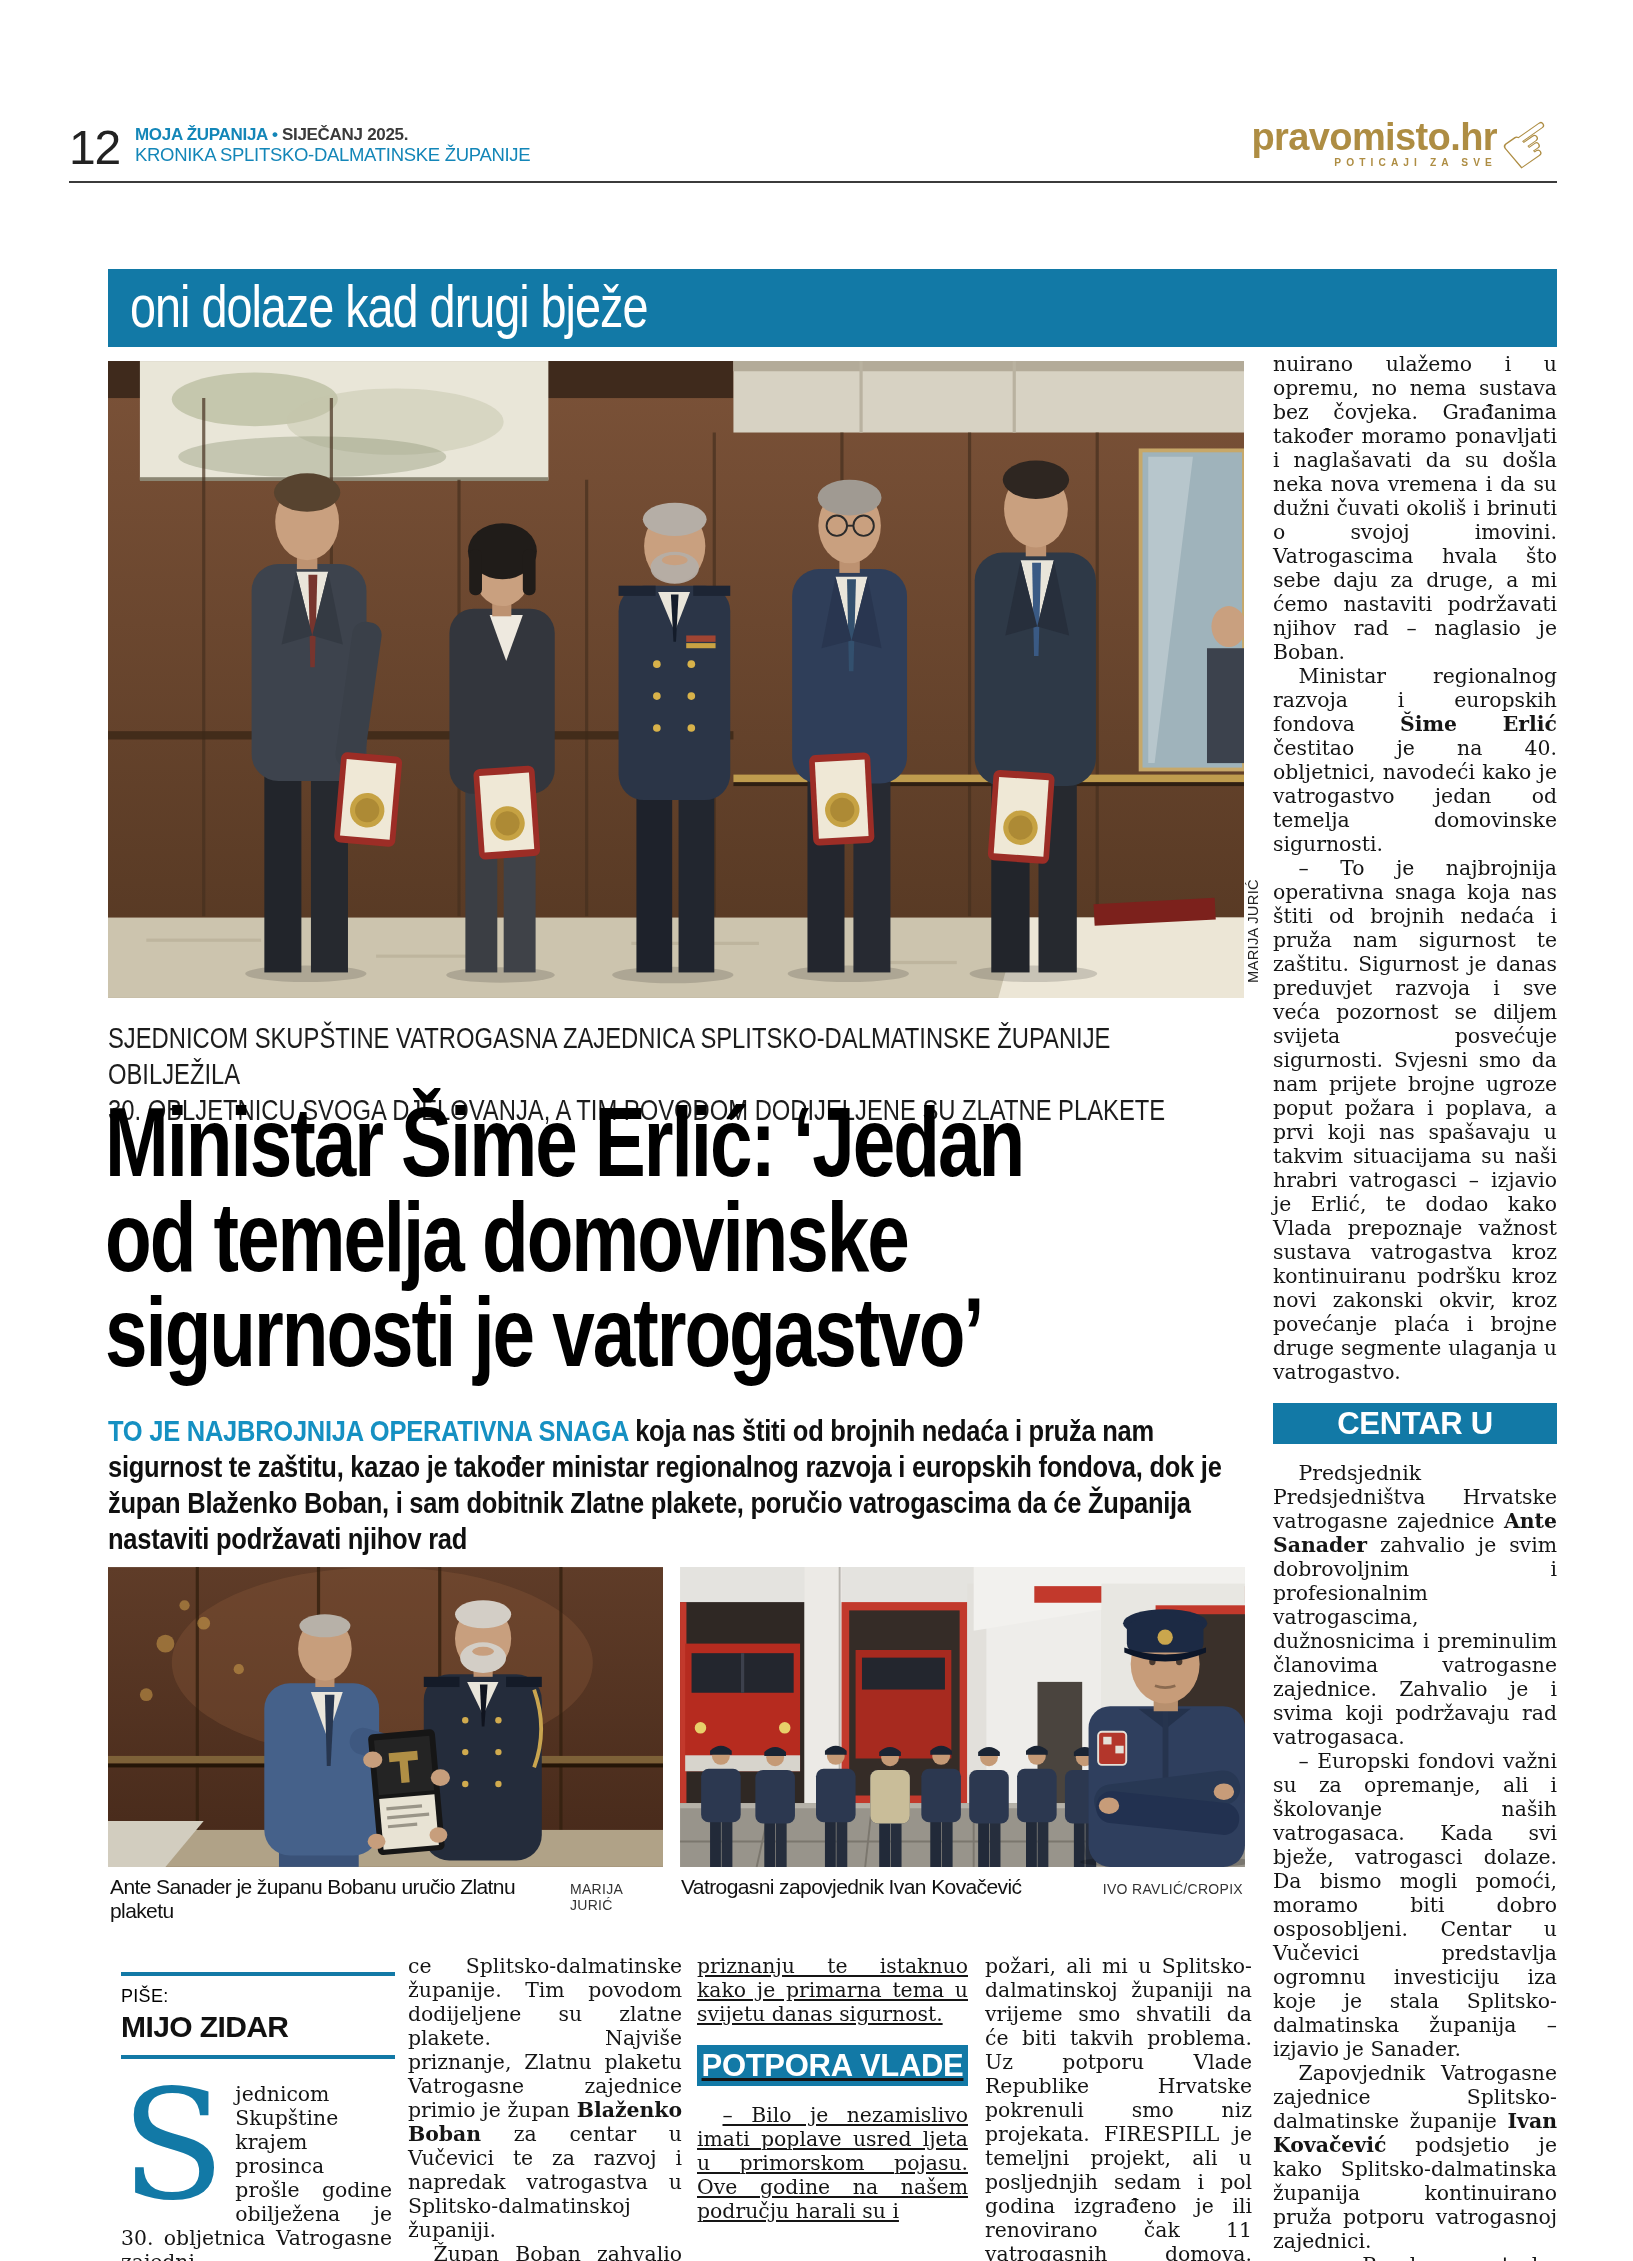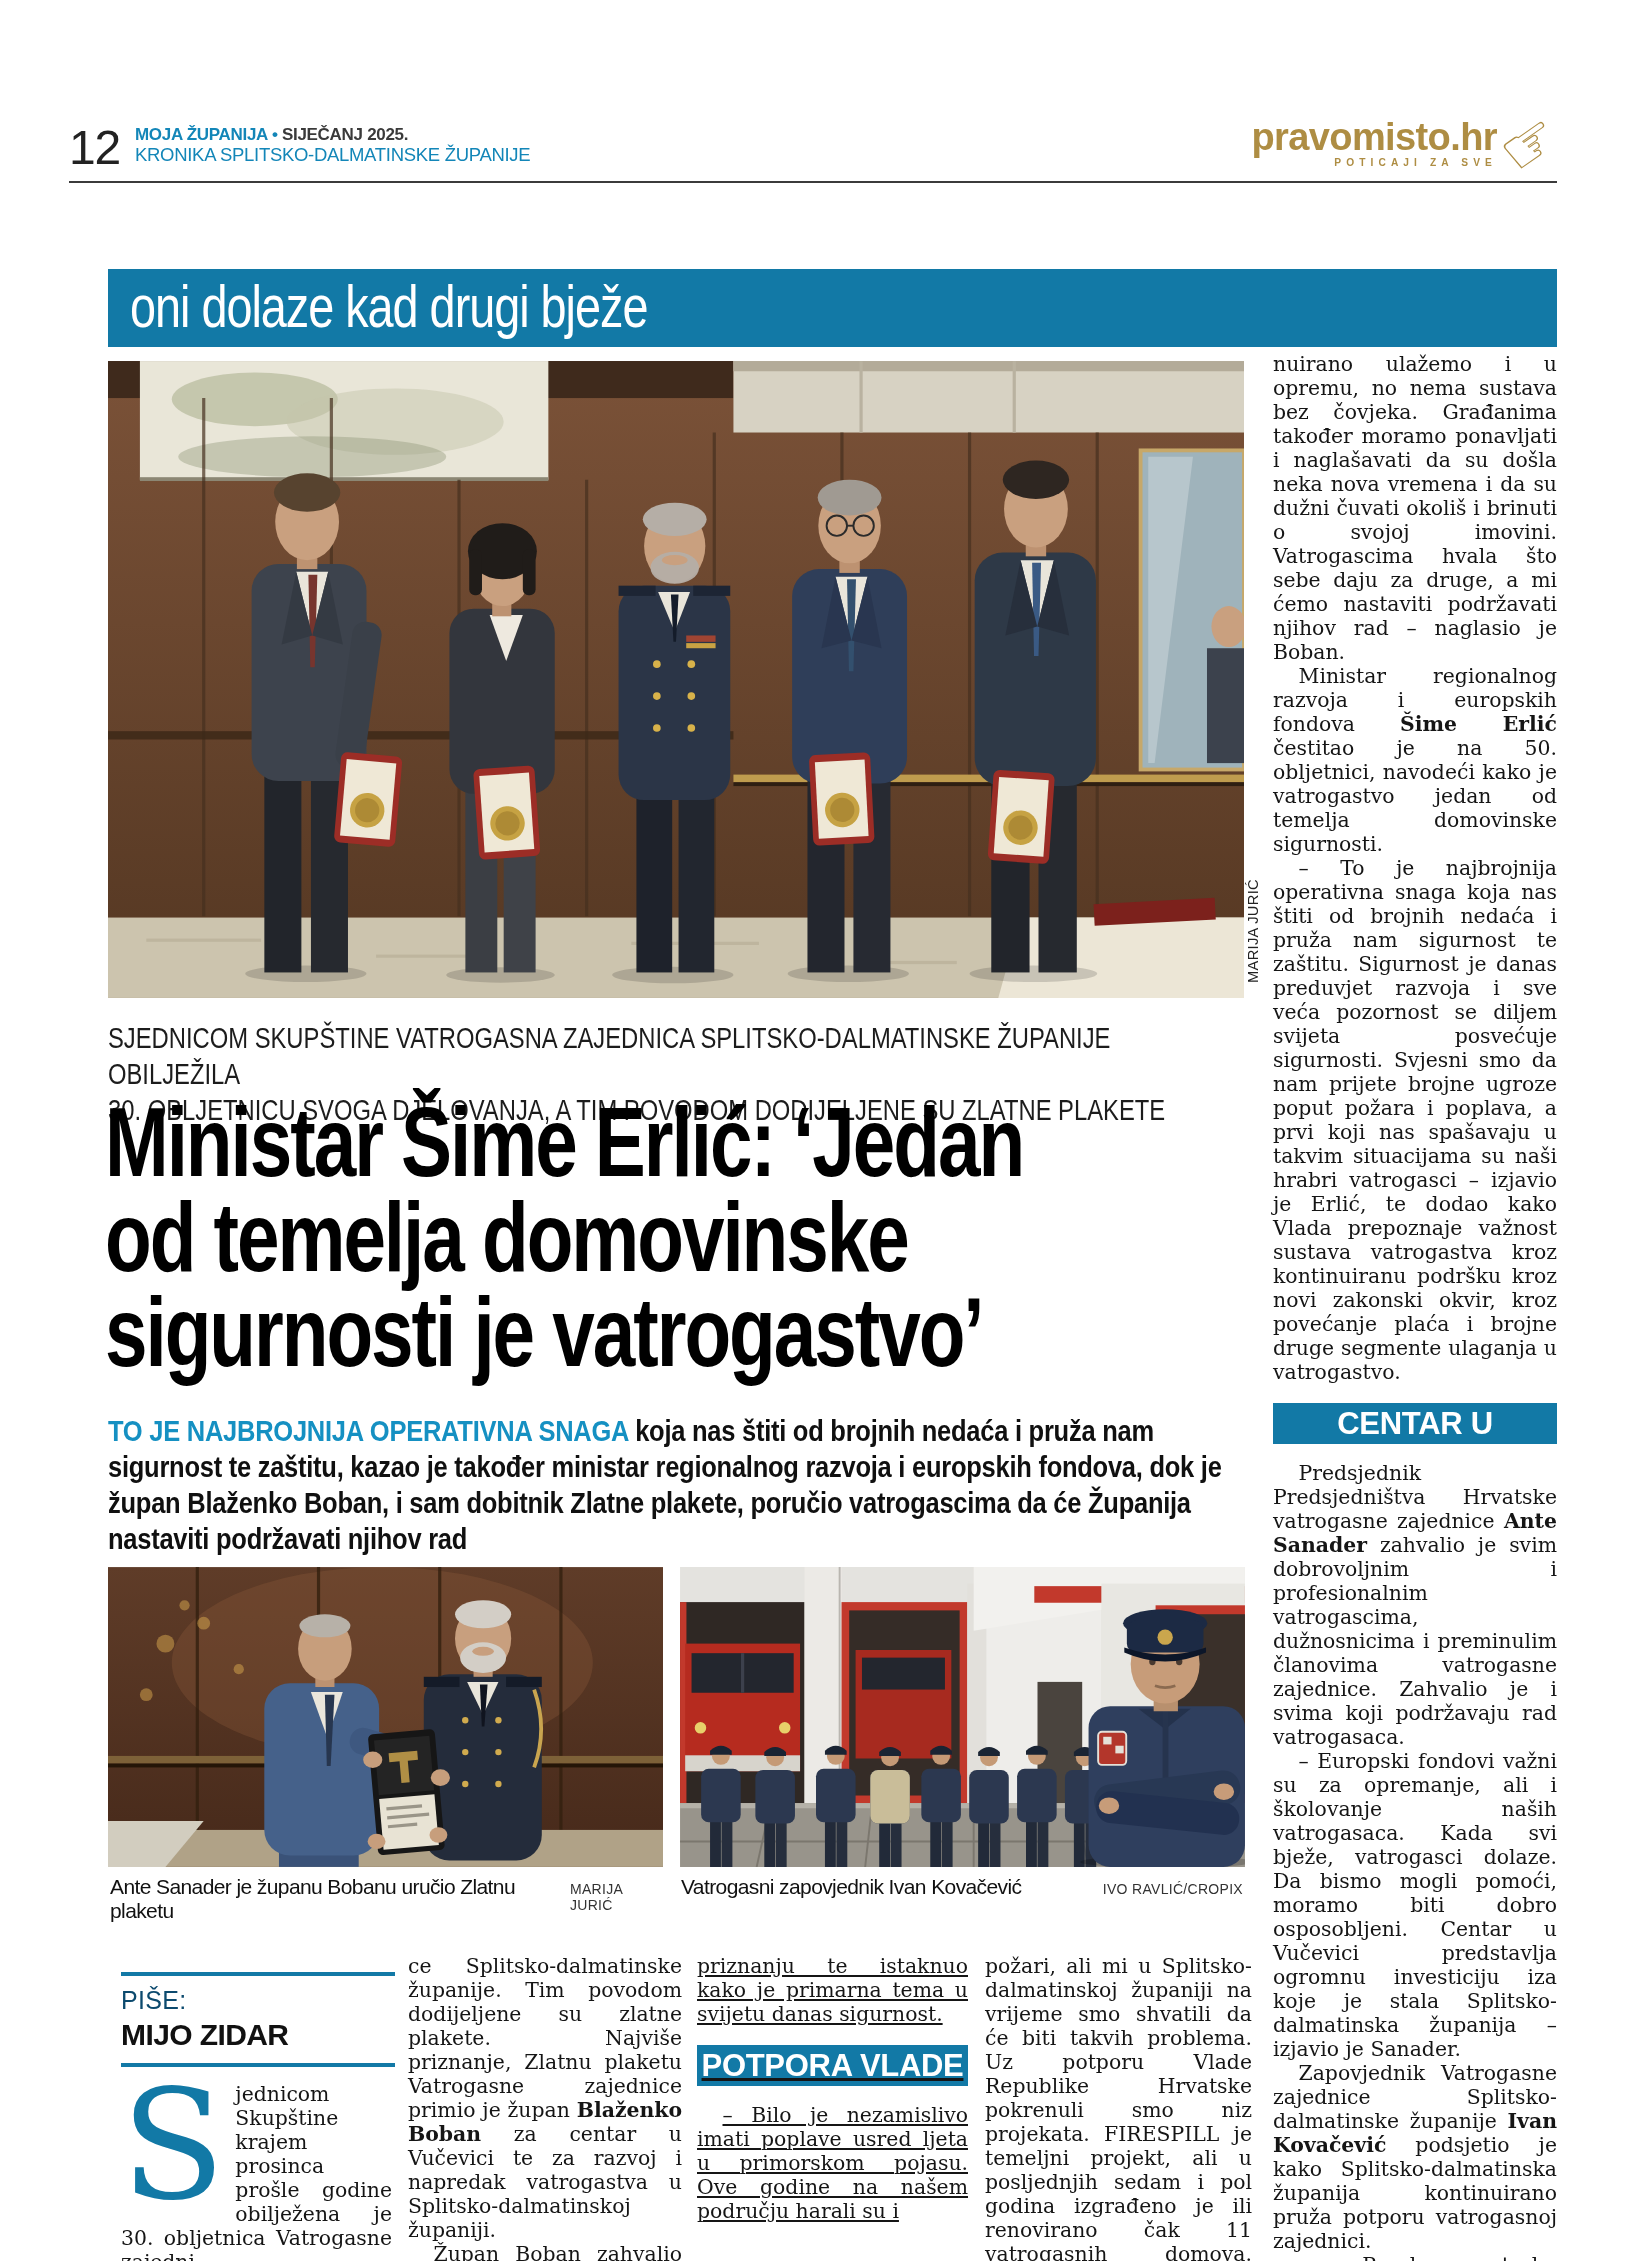--- a/index.html
+++ b/index.html
@@ -39,21 +39,21 @@
   .kicker{left:108px;top:1020px;width:1385px;font-size:29px;line-height:36px;color:#1c1c1c;
           letter-spacing:0;transform:scaleX(0.82);transform-origin:left top;}
   .headline{left:105px;top:1095px;width:1462px;font-size:98px;line-height:95px;font-weight:800;
             color:#000;letter-spacing:-2.6px;transform:scaleX(0.78);transform-origin:left top;}
   .lead{left:108px;top:1413px;width:1337px;font-size:30px;line-height:36px;font-weight:700;
         color:#101010;letter-spacing:-0.3px;transform:scaleX(0.85);transform-origin:left top;}
   .lead .hl{color:#1590c2;}
   
   .byline{left:121px;top:1972px;width:274px;}
   .byline .rule{height:3.8px;background:#1279a6;}
-  .byline .label{font-size:25px;color:#0c4a6e;margin:10.2px 0 2.6px 0;letter-spacing:0.3px;}
+  .byline .label{font-size:18px;color:#000000;margin:10.2px 0 2.6px 0;letter-spacing:0.3px;}
   .byline .author{font-size:30px;font-weight:800;color:#111;letter-spacing:-0.6px;margin-bottom:11.5px;}
   
   .bodycol{font-family:"DejaVu Serif","Liberation Serif",serif;font-size:20.4px;line-height:24px;
            text-align:justify;color:#151515;}
   .bodycol p{margin:0;}
   .bodycol p.ind{text-indent:25.5px;}
   .sidebar{left:1273px;top:352px;width:284px;}
   .col2{left:408px;top:1954px;width:274px;}
   .col3{left:697px;top:1954px;width:271px;text-decoration:underline;}
   .col4{left:985px;top:1954px;width:267px;}
@@ -430,21 +430,21 @@
   <p>priznanju te istaknuo kako je primarna tema u svijetu danas sigurnost.</p>
   <div class="secbox">POTPORA VLADE</div>
   <p class="ind">– Bilo je nezamislivo imati poplave usred ljeta u primorskom pojasu. Ove godine na našem području harali su i</p>
 </div>
 <div class="abs bodycol col4">
   <p>požari, ali mi u Splitsko-dalmatinskoj županiji na vrijeme smo shvatili da će biti takvih problema. Uz potporu Vlade Republike Hrvatske pokrenuli smo niz projekata. FIRESPILL je temeljni projekt, ali u posljednjih sedam i pol godina izgrađeno je ili renovirano čak 11 vatrogasnih domova. Konti-</p>
 </div>
 
 <div class="abs bodycol sidebar">
   <p>nuirano ulažemo i u opremu, no nema sustava bez čovjeka. Građanima također moramo ponavljati i naglašavati da su došla neka nova vremena i da su dužni čuvati okoliš i brinuti o svojoj imovini. Vatrogascima hvala što sebe daju za druge, a mi ćemo nastaviti podržavati njihov rad – naglasio je Boban.</p>
-  <p class="ind"><span>Ministar regionalnog razvoja i europskih fondova </span><b>Šime Erlić</b><span> čestitao je na 50. obljetnici, navodeći kako je vatrogastvo jedan od temelja domovinske sigurnosti.</span></p>
+  <p class="ind"><span>Ministar regionalnog razvoja i europskih fondova </span><b>Šime Erlić</b><span> čestitao je na 40. obljetnici, navodeći kako je vatrogastvo jedan od temelja domovinske sigurnosti.</span></p>
   <p class="ind">– To je najbrojnija operativna snaga koja nas štiti od brojnih nedaća i pruža nam sigurnost te zaštitu. Sigurnost je danas preduvjet razvoja i sve veća pozornost se diljem svijeta posvećuje sigurnosti. Svjesni smo da nam prijete brojne ugroze poput požara i poplava, a prvi koji nas spašavaju u takvim situacijama su naši hrabri vatrogasci – izjavio je Erlić, te dodao kako Vlada prepoznaje važnost sustava vatrogastva kroz kontinuiranu podršku kroz novi zakonski okvir, kroz povećanje plaća i brojne druge segmente ulaganja u vatrogastvo.</p>
   <div class="secbox">CENTAR U VUČEVICI</div>
   <p class="ind"><span>Predsjednik Predsjedništva Hrvatske vatrogasne zajednice </span><b>Ante Sanader</b><span> zahvalio je svim dobrovoljnim i profesionalnim vatrogascima, dužnosnicima i preminulim članovima vatrogasne zajednice. Zahvalio je i svima koji podržavaju rad vatrogasaca.</span></p>
   <p class="ind">– Europski fondovi važni su za opremanje, ali i školovanje naših vatrogasaca. Kada svi bježe, vatrogasci dolaze. Da bismo mogli pomoći, moramo biti dobro osposobljeni. Centar u Vučevici predstavlja ogromnu investiciju iza koje je stala Splitsko-dalmatinska županija – izjavio je Sanader.</p>
   <p class="ind"><span>Zapovjednik Vatrogasne zajednice Splitsko-dalmatinske županije </span><b>Ivan Kovačević</b><span> podsjetio je kako Splitsko-dalmatinska županija kontinuirano pruža potporu vatrogasnoj zajednici.</span></p>
   <p class="ind">– Posebno treba istaknuti financiranje nabave svih novih vatrogasnih vozila u iznosu od najmanje 20 posto njihove vrijednosti. Na području naše županije raspoređen je značajan broj vatrogasnih vozila svih vrsta i namjena. Imamo najmodernije vatrogasno vježbalište u ovom dijelu Europe koje se nalazi u Vučevici – rekao je Kovačević.</p>
 </div>
 
 
 </body></html>

